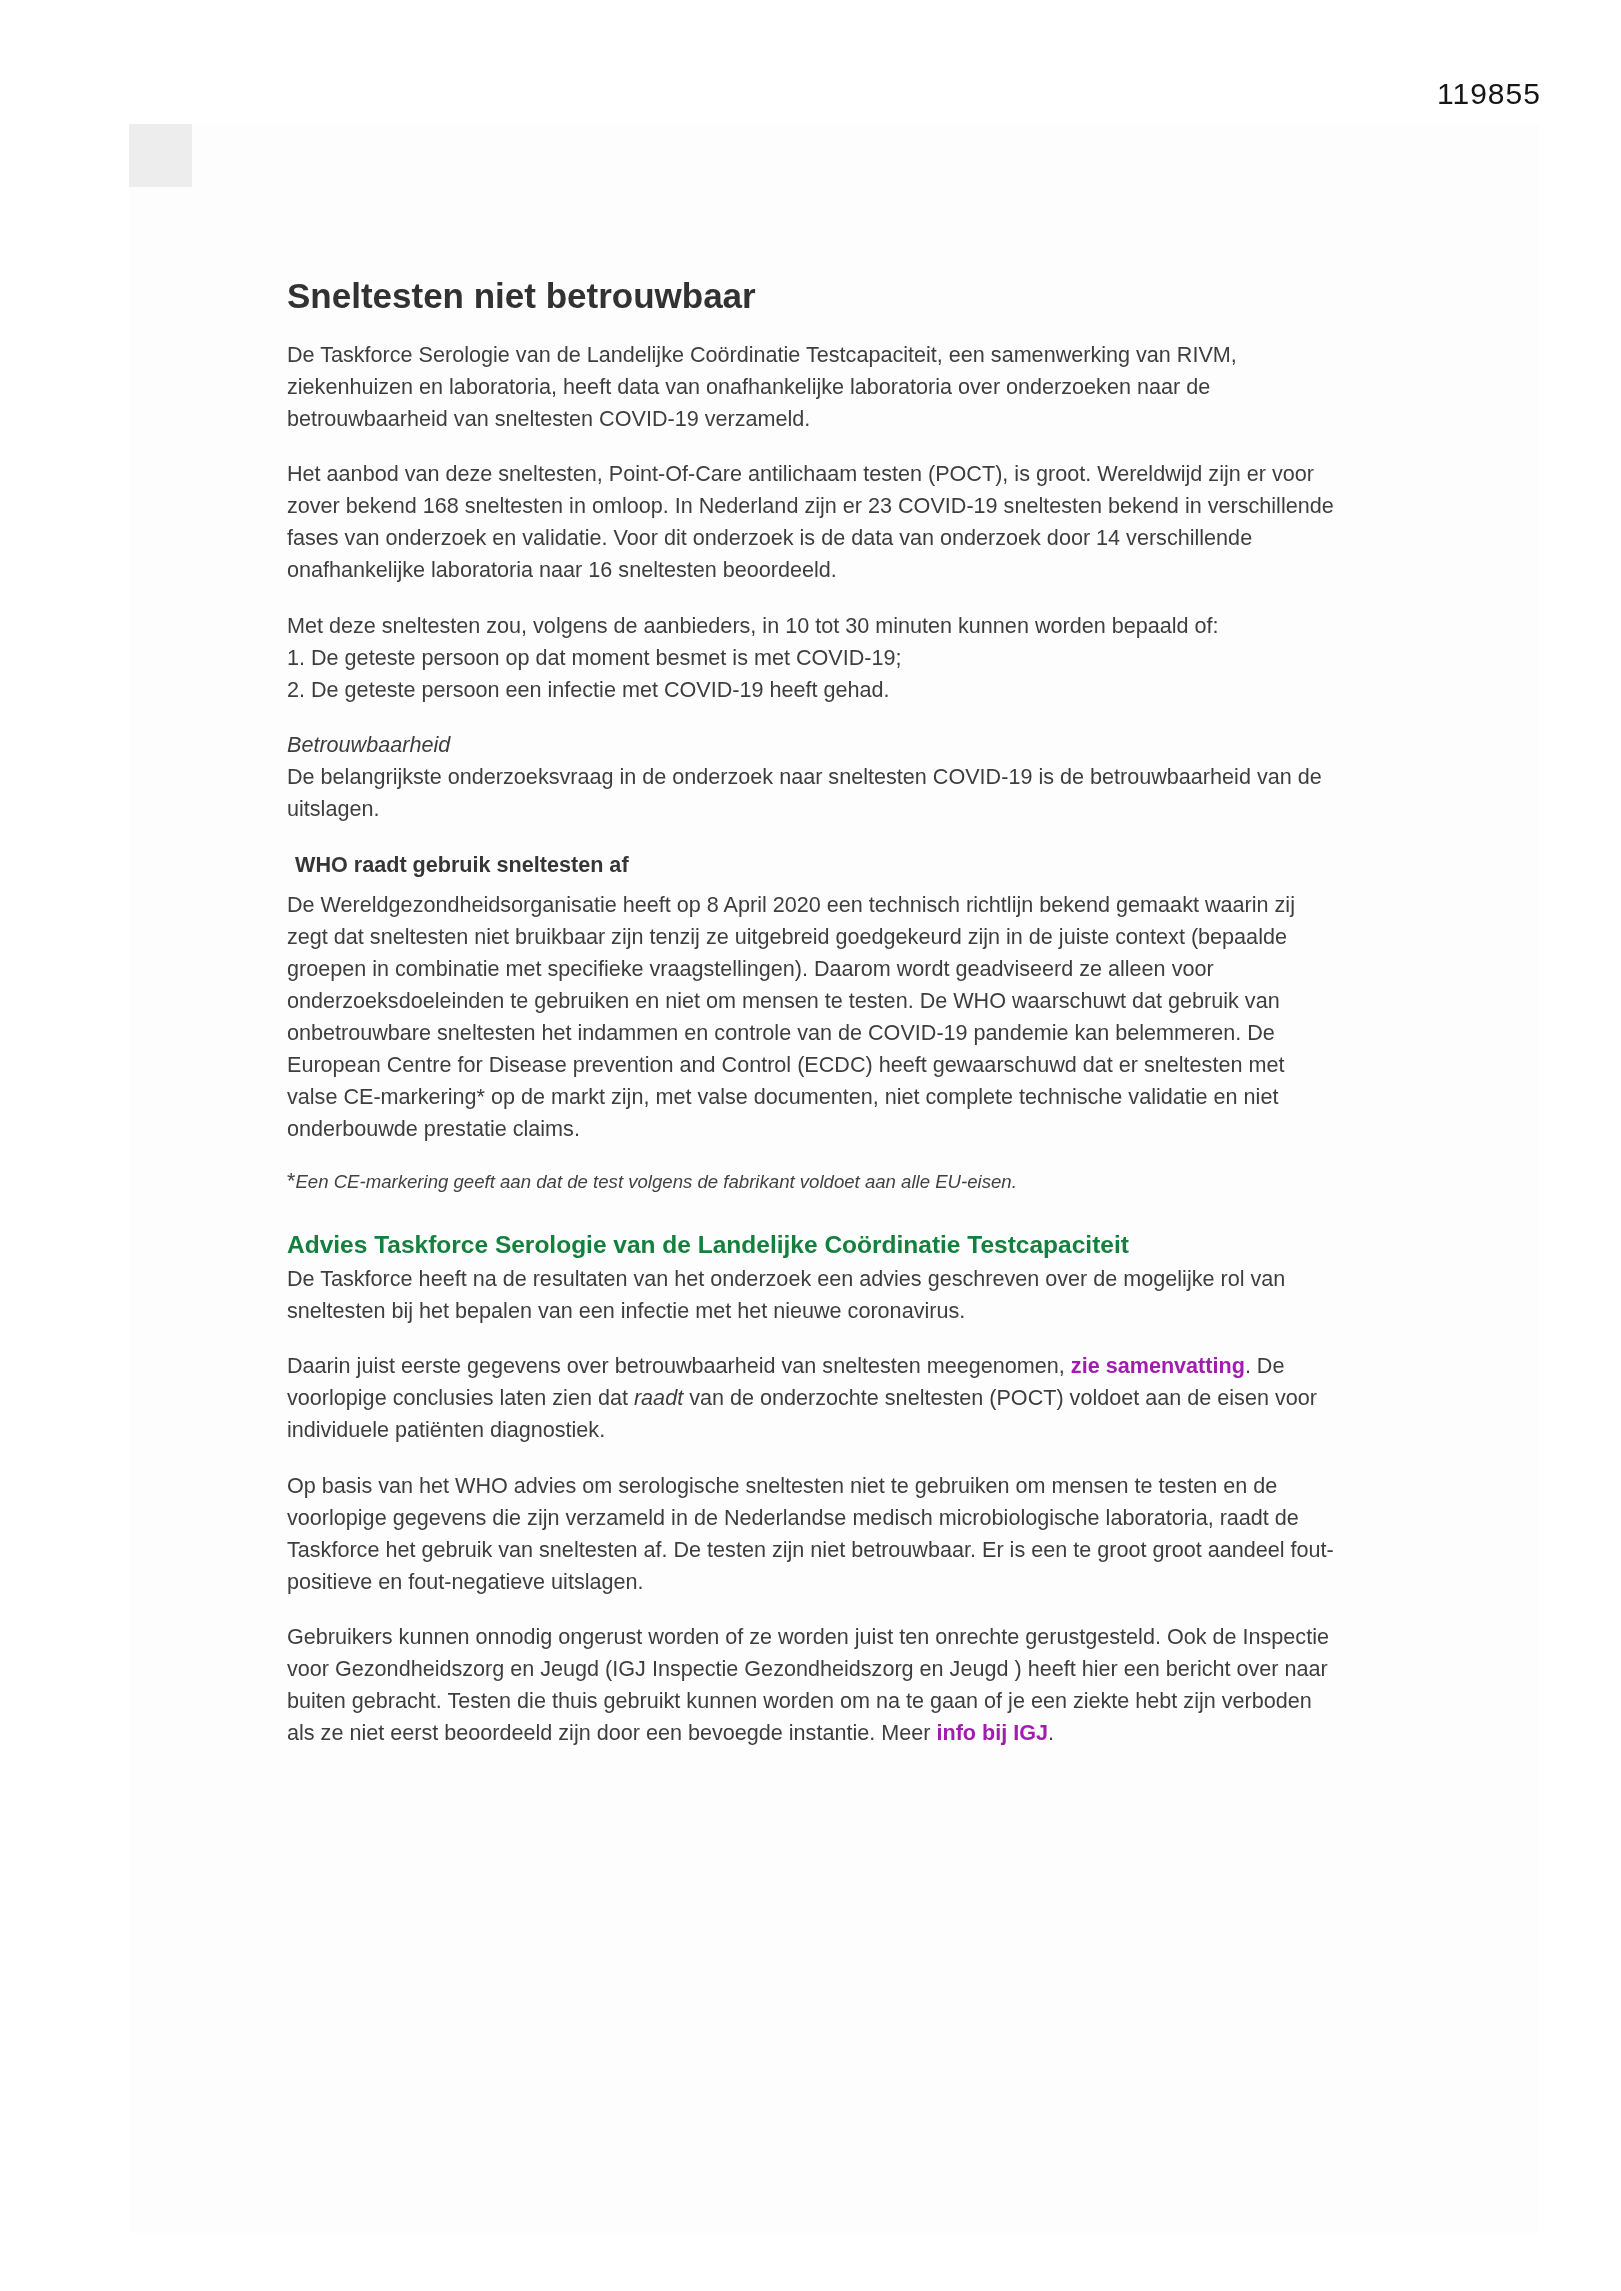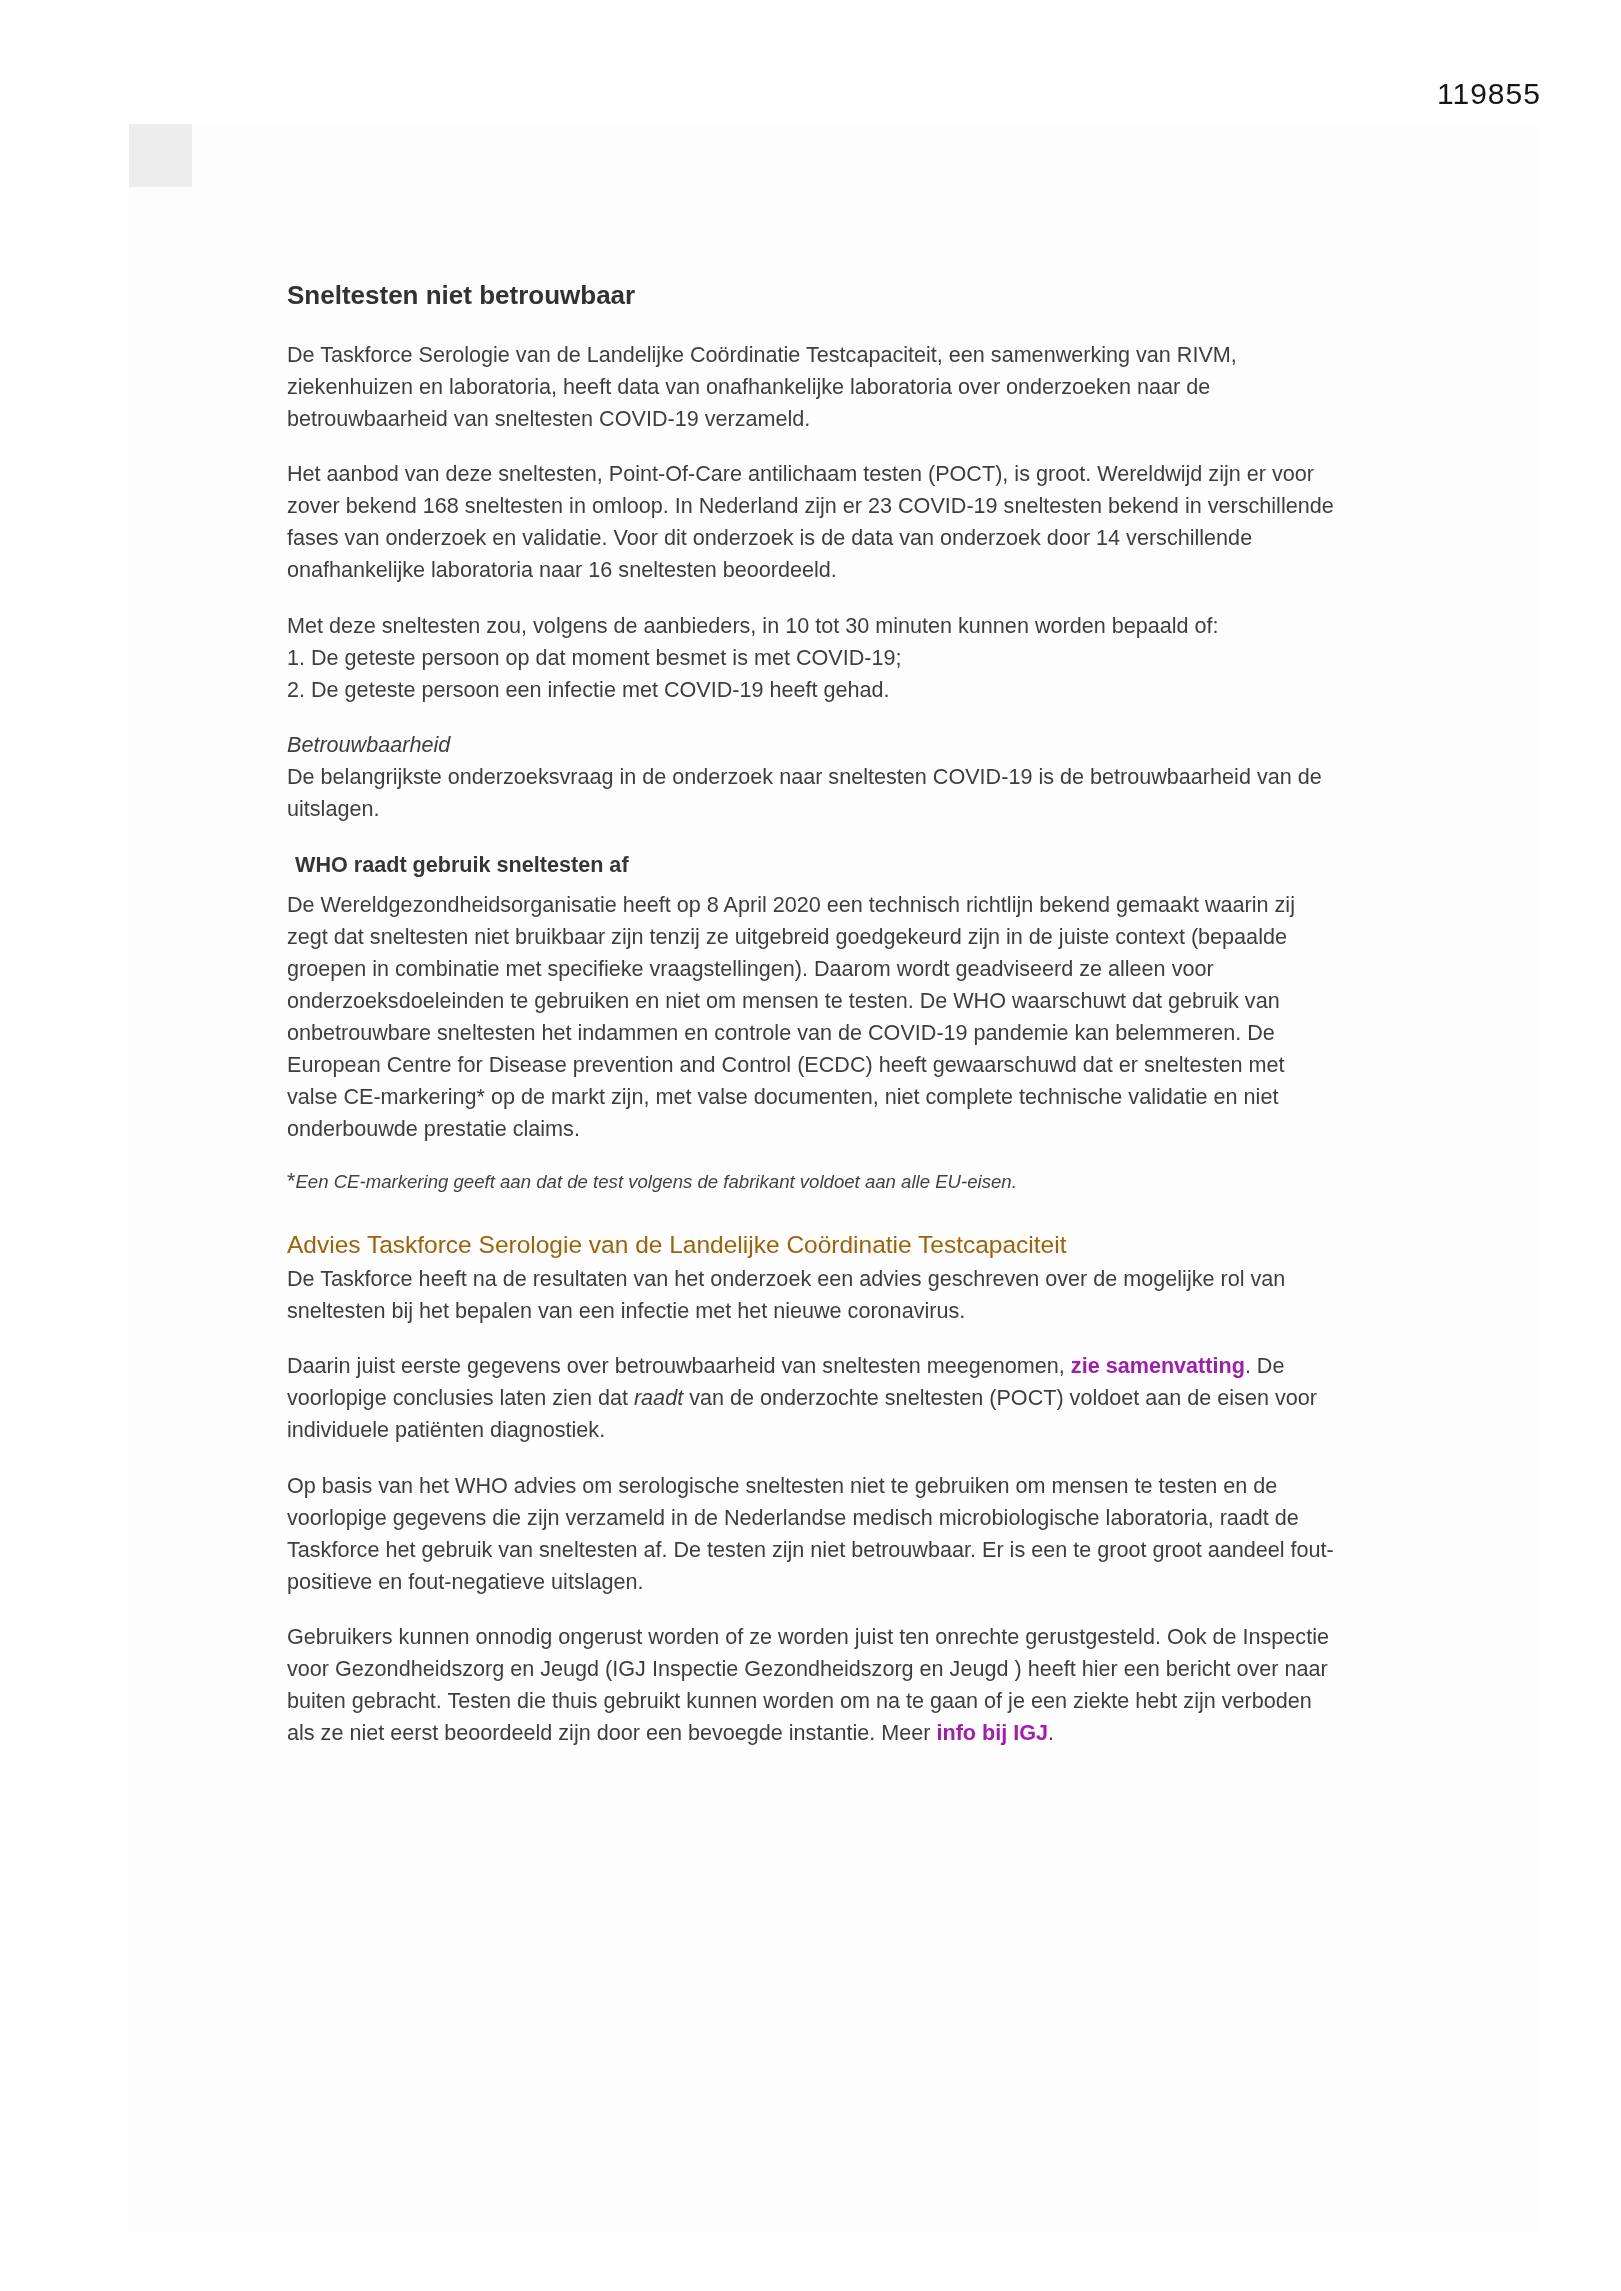--- a/index.html
+++ b/index.html
@@ -36,21 +36,21 @@
   .content {
     position: absolute;
     left: 287px;
     top: 278px;
     width: 1051px;
     color: #3e3e3e;
     font-size: 21.6px;
     line-height: 32px;
   }
   .doc-title {
-    font-size: 26px;
+    font-size: 35px;
     line-height: 35px;
     font-weight: 700;
     color: #323232;
     margin: 0 0 25.5px 0;
   }
   .content p { margin: 0 0 23.5px 0; }
   .section-extra { margin-top: 13.7px; }
   .italic-heading {
     font-style: italic;
     font-size: 21.6px;
@@ -72,22 +72,22 @@
     color: #424242;
     margin: 7.8px 0 0 0 !important;
   }
   .footnote .star {
     font-style: normal;
     font-size: 21.6px;
   }
   .advies-heading {
     font-size: 24.5px;
     line-height: 33px;
-    font-weight: 400;
-    color: #a16207;
+    font-weight: 700;
+    color: #15803d;
     margin: 33px 0 2px 0;
   }
   .advies-heading + p { margin-top: 0; }
   .link {
     color: #a21caf;
     font-weight: 700;
     text-decoration: none;
     cursor: pointer;
   }
   .link.underline { }

